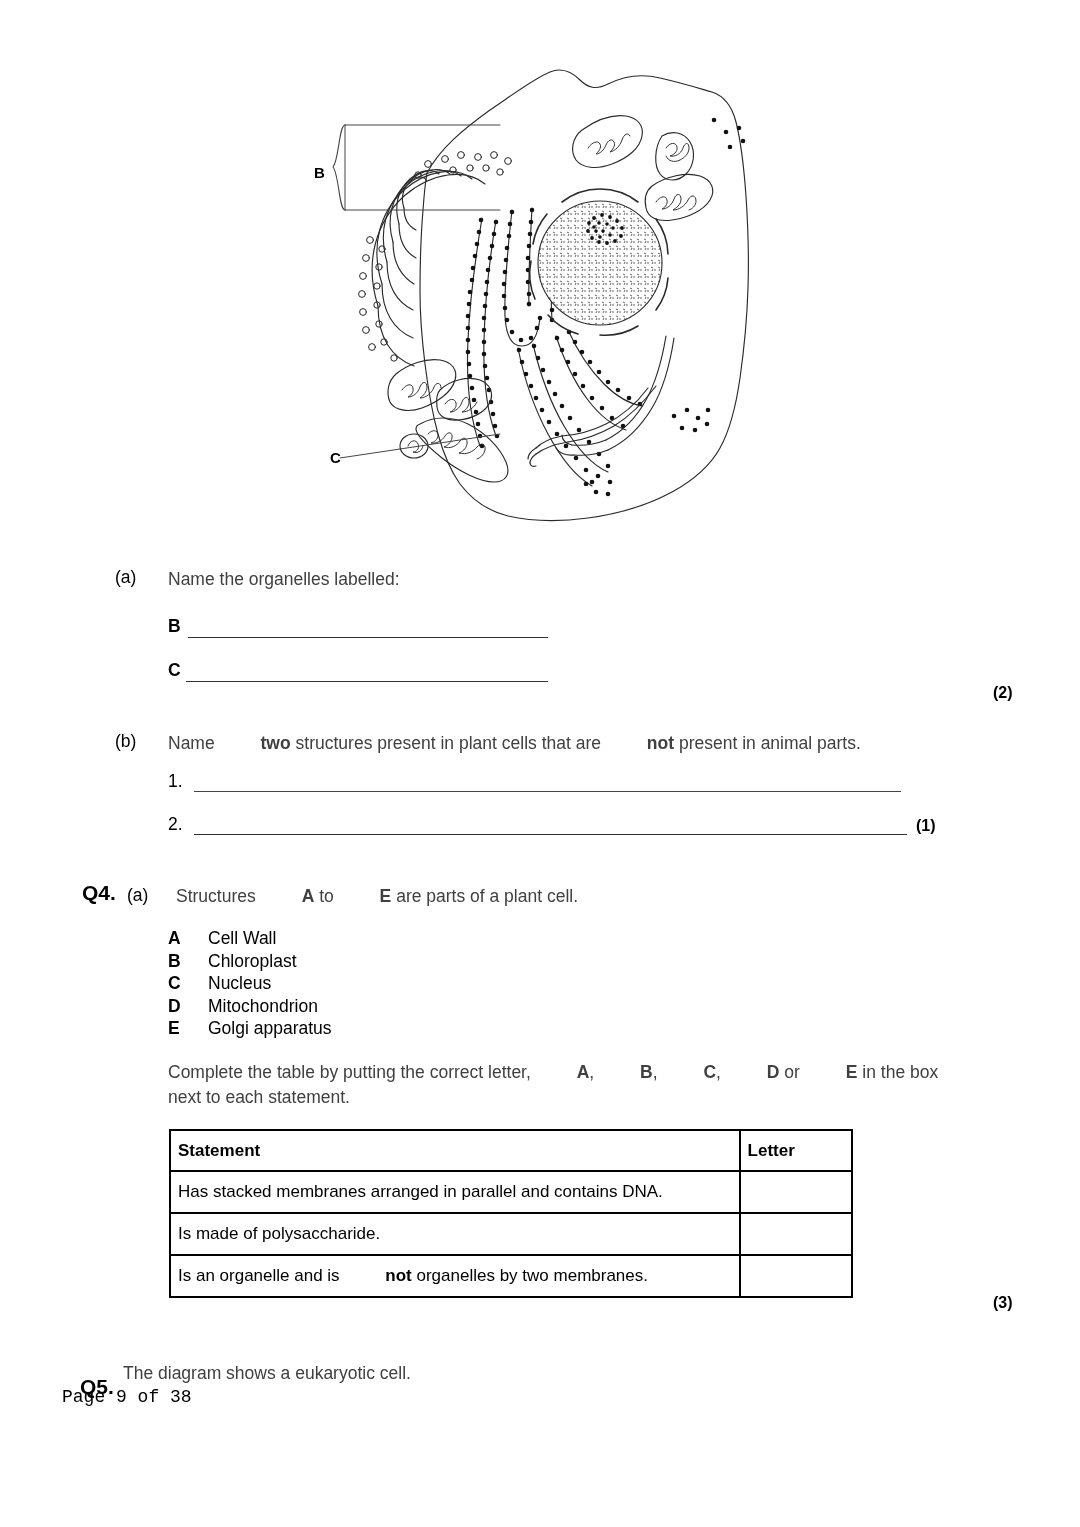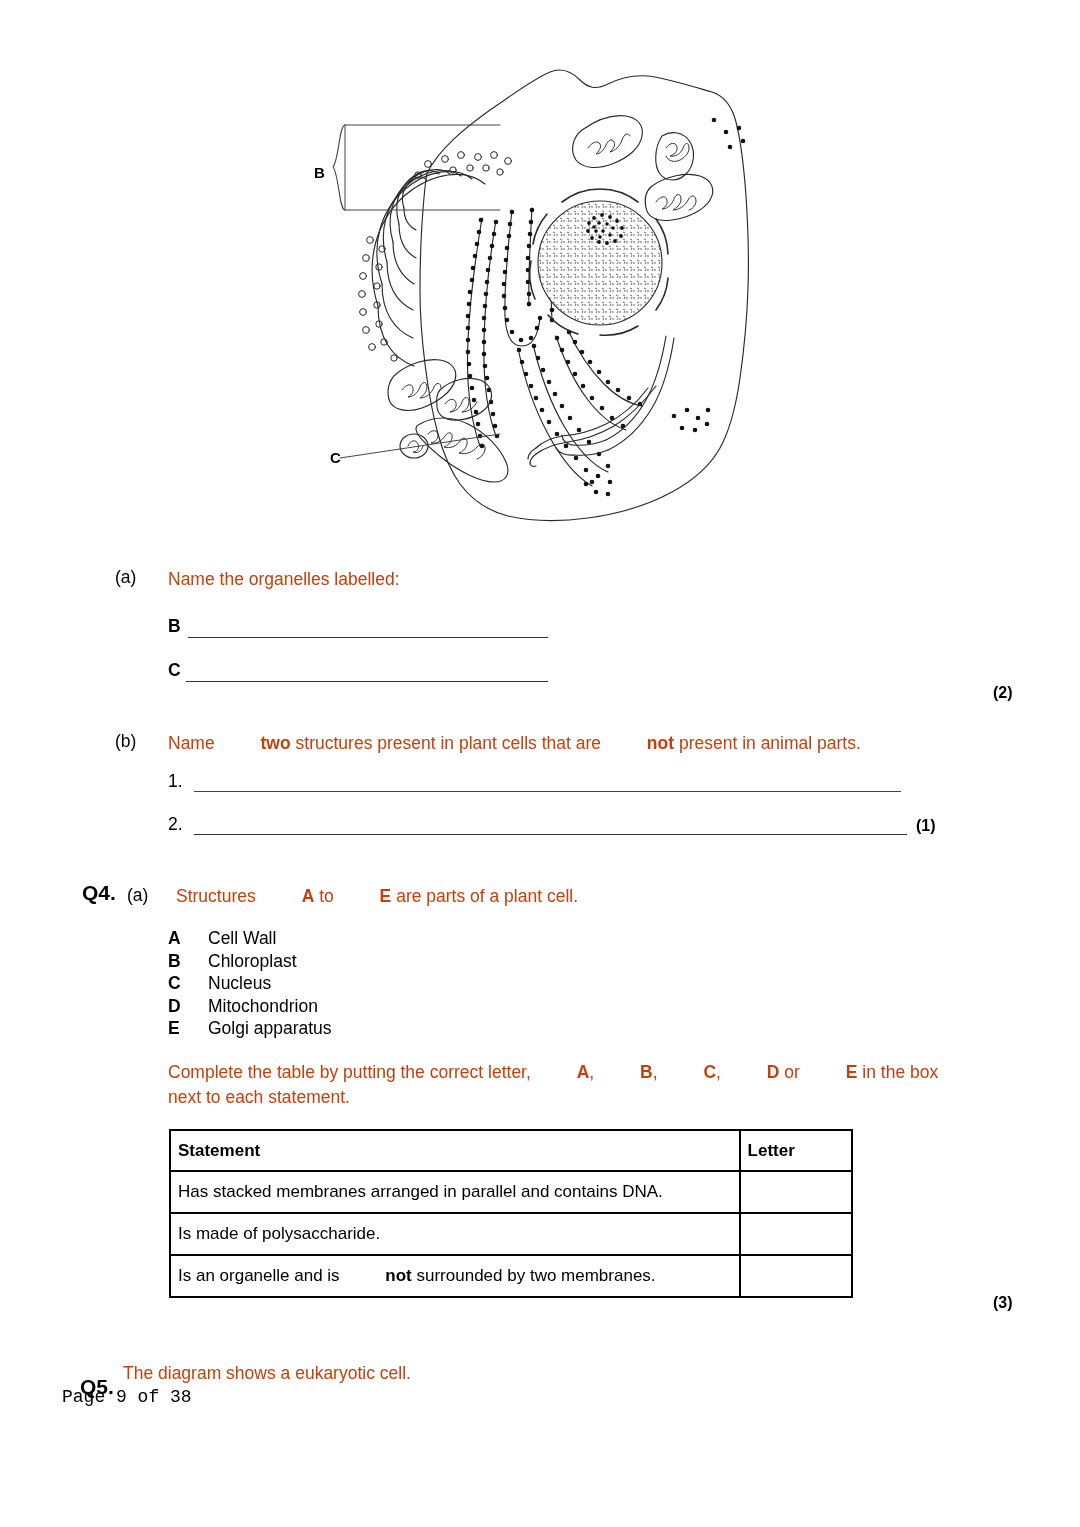--- a/index.html
+++ b/index.html
@@ -40,21 +40,21 @@
   }
   #label-B { left: 314px; top: 165px; }
   #label-C { left: 330px; top: 450px; }
 
   
   .qtext {
     position: absolute;
     font-family: "Liberation Sans", sans-serif;
     font-size: 17.5px;
     line-height: 1.42;
-    color: #c2410c;
+    color: #404040;
     white-space: nowrap;
   }
   .qtext.wrap { white-space: normal; }
 
   .part-label {
     position: absolute;
     font-family: "Liberation Sans", sans-serif;
     font-size: 17.5px;
     color: #000;
   }
@@ -585,21 +585,21 @@
     <tbody>
       <tr>
         <td><span>Has stacked membranes arranged in parallel and contains DNA.</span><span class="bold"></span><span></span></td>
         <td></td>
       </tr>
       <tr>
         <td><span>Is made of polysaccharide.</span><span class="bold"></span><span></span></td>
         <td></td>
       </tr>
       <tr>
-        <td><span>Is an organelle and is </span><span class="bold">not</span><span> surrounded by two membranes.</span></td>
+        <td><span>Is an organelle and is </span><span class="bold">not</span><span> organelles by two membranes.</span></td>
         <td></td>
       </tr>
     </tbody>
   </table>
 
   <div class="marks" style="left:993px; top:1294px;">(3)</div>
 
   <div class="qnum" style="left:80px; top:1357px;margin-top:18px;">Q5.</div>
   <div class="qtext" style="left:123px; top:1361px;">The diagram shows a eukaryotic cell.</div>
 

